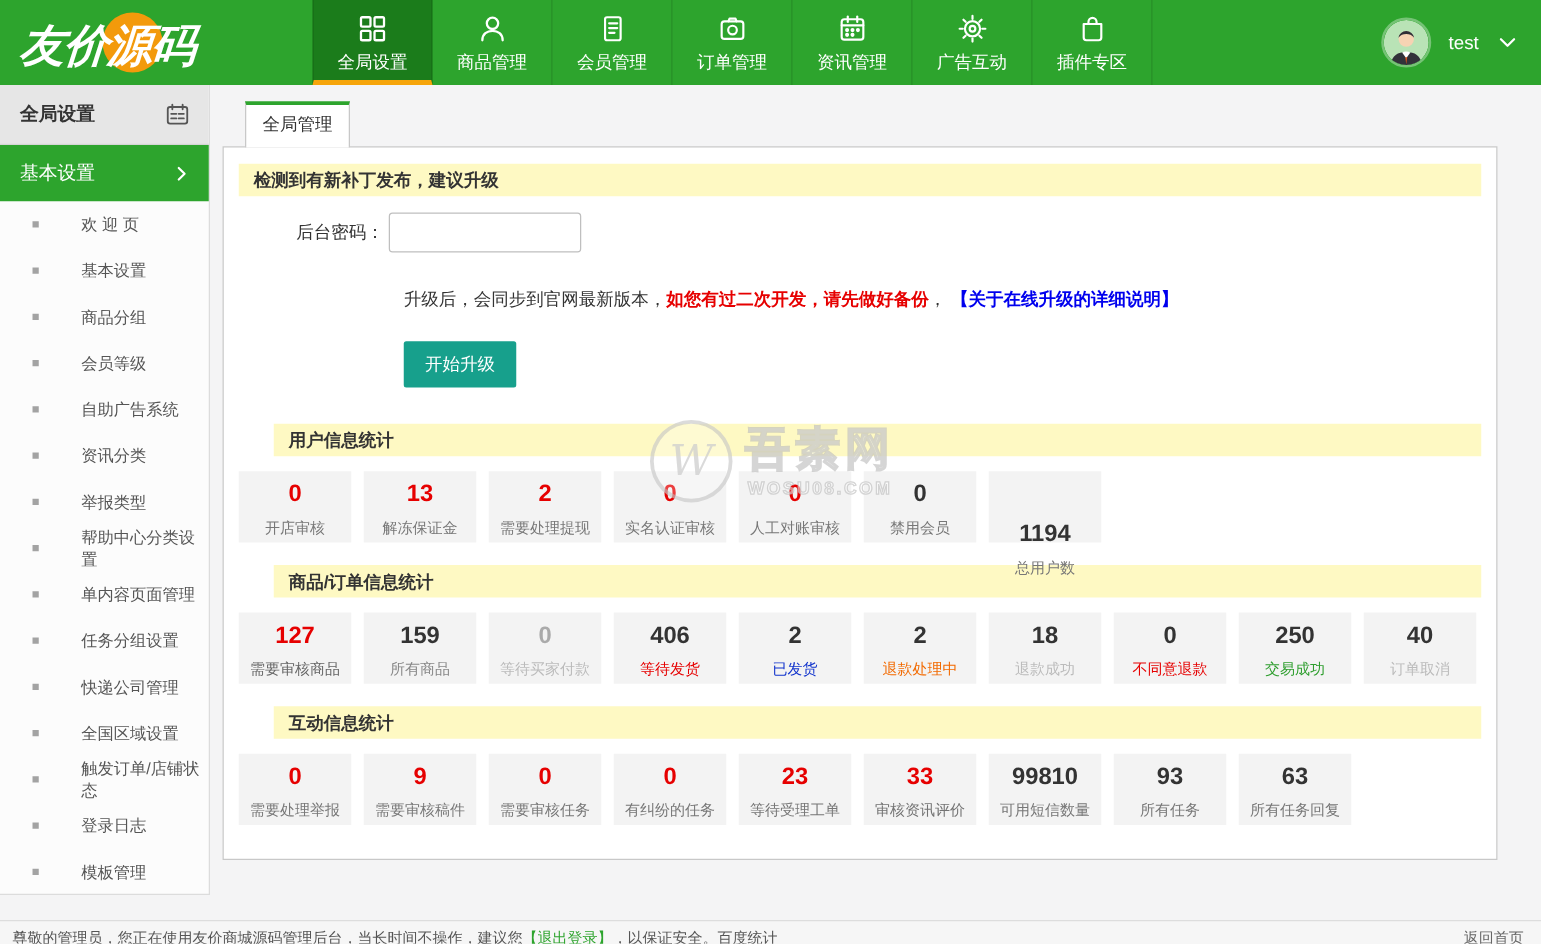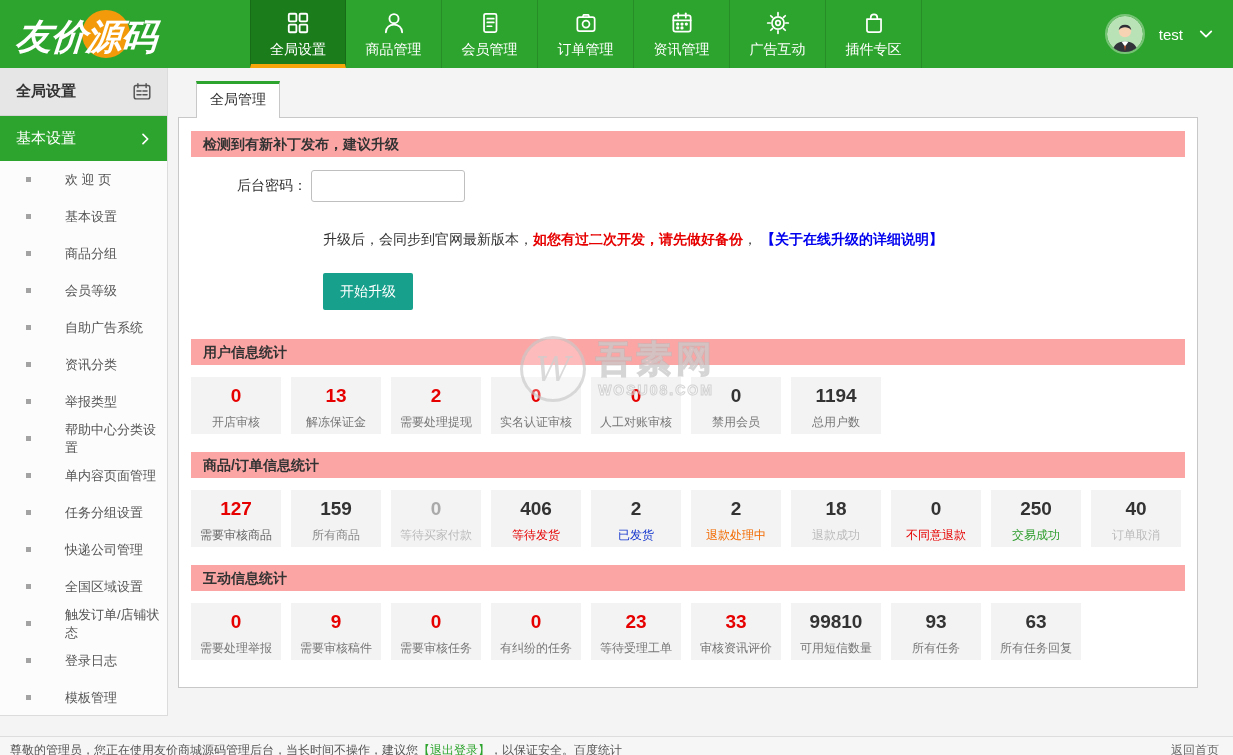--- a/index.html
+++ b/index.html
@@ -29,29 +29,29 @@
   .side-header { height:48px; display:flex; align-items:center; justify-content:space-between; padding:0 14px 0 16px; background:#E6E6E6; border-bottom:1px solid #D5D5D5; font-size:15px; font-weight:bold; color:#333; }
   .side-header-icon svg { width:22px; height:22px; display:block; color:#555; }
   .side-active { height:45px; background:#2DA42D; color:#fff; display:flex; align-items:center; justify-content:space-between; padding:0 14px 0 16px; font-size:15px; cursor:pointer; }
   .side-active svg { width:16px; height:16px; display:block; }
   .side-item { height:37px; display:flex; align-items:center; padding-left:26px; font-size:13px; color:#555; cursor:pointer;gap:24px; }
   .bullet { width:5px; height:5px; background:#A3A3A3; margin-right:10px; flex-shrink:0; }
 
   
   .tab { position:absolute; left:196px; top:81px; width:84px; height:37px; background:#fff; border:1px solid #C8C8C8; border-top:3px solid #2DA42D; border-bottom:none; text-align:center; line-height:31px; font-size:14px; color:#333; z-index:3; cursor:pointer; }
   .content-panel { position:absolute; left:178px; top:117px; width:1020px; height:571px; background:#fff; border:1px solid #C8C8C8; padding:13px 12px; z-index:2; }
-  .blue-bar { height:26px; line-height:26px; background:#fca5a5; padding-left:12px; font-size:14px; font-weight:bold; color:#333; }
+  .blue-bar { height:26px; line-height:26px; background:#fef9c3; padding-left:12px; font-size:14px; font-weight:bold; color:#333; }
   .form-row { margin-top:13px; display:flex; align-items:center; }
   .form-label { width:116px; text-align:right; font-size:14px; color:#333; }
   .pwd-input { width:154px; height:32px; border:1px solid #BFBFBF; border-radius:3px; margin-left:4px; padding:0 6px; font-size:14px; }
   .note { margin-top:29px; margin-left:132px; font-size:14px; color:#333; }
   .note .warn { color:#E60000; font-weight:bold; }
   .note .link { color:#0000EE; font-weight:bold; cursor:pointer; }
   .upgrade-btn { display:block; margin-top:24px; margin-left:132px; width:90px; height:37px; background:#17A08C; color:#fff; border:none; font-size:14px; border-radius:2px; cursor:pointer; font-family:inherit; }
-  #stats-sections .blue-bar { margin-top:18px; }
+  #stats-sections .blue-bar { margin-top:18px;margin-left:28px; }
   #stats-sections .blue-bar:first-child { margin-top:29px; }
   .card-row { margin-top:12px; display:flex; gap:10px; }
   .stat-card { width:90px; height:57px; background:#F3F3F3; text-align:center; padding-top:8px; cursor:pointer; }
   .stat-value { font-size:19px; font-weight:bold; }
   .stat-label { font-size:12px; margin-top:7px; white-space:nowrap; }
 
   
   .watermark { position:absolute; left:520px; top:336px; display:flex; align-items:center; gap:10px; z-index:40; pointer-events:none; }
   .wm-circle { width:66px; height:66px; border:3px solid rgba(190,190,190,0.55); border-radius:50%; display:flex; align-items:center; justify-content:center; font-family:"DejaVu Serif",serif; font-style:italic; font-size:34px; color:rgba(205,205,205,0.75); background:rgba(255,255,255,0.25); }
   .wm-col { display:flex; flex-direction:column; align-items:center; }
@@ -299,21 +299,21 @@
         </div>
         <div class="stat-card">
           <div class="stat-value" style="color: rgb(230, 0, 0);">0</div>
           <div class="stat-label" style="color: rgb(119, 119, 119);">人工对账审核</div>
         </div>
         <div class="stat-card">
           <div class="stat-value" style="color: rgb(51, 51, 51);">0</div>
           <div class="stat-label" style="color: rgb(119, 119, 119);">禁用会员</div>
         </div>
         <div class="stat-card">
-          <div class="stat-value" style="color: rgb(51, 51, 51);">1194</div>
+          <div class="stat-value" style="color: rgb(51, 51, 51); margin-top: 32px;">1194</div>
           <div class="stat-label" style="color: rgb(119, 119, 119);">总用户数</div>
         </div>
       </div>
       <div class="blue-bar">商品/订单信息统计</div>
       <div class="card-row">
         <div class="stat-card">
           <div class="stat-value" style="color: rgb(230, 0, 0);">127</div>
           <div class="stat-label" style="color: rgb(102, 102, 102);">需要审核商品</div>
         </div>
         <div class="stat-card">

